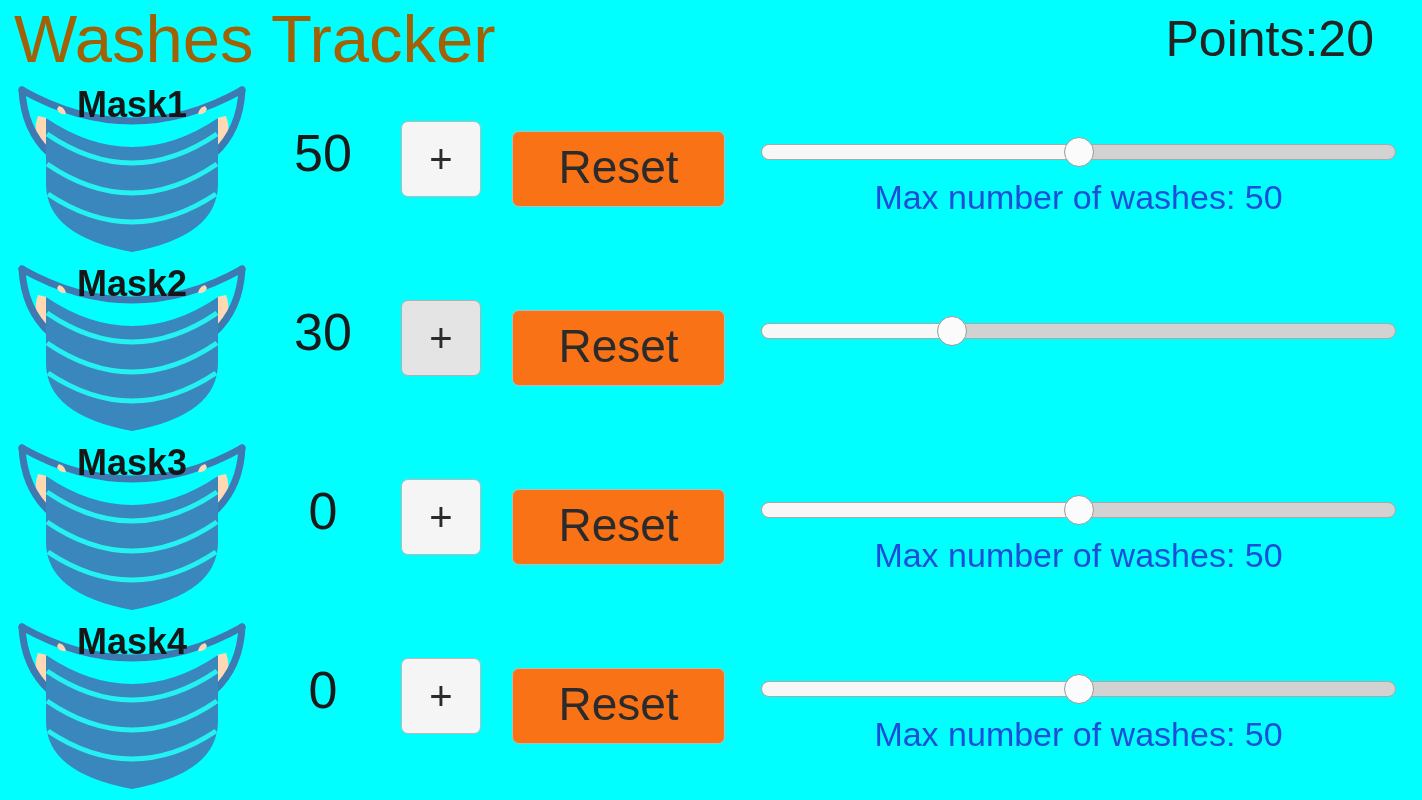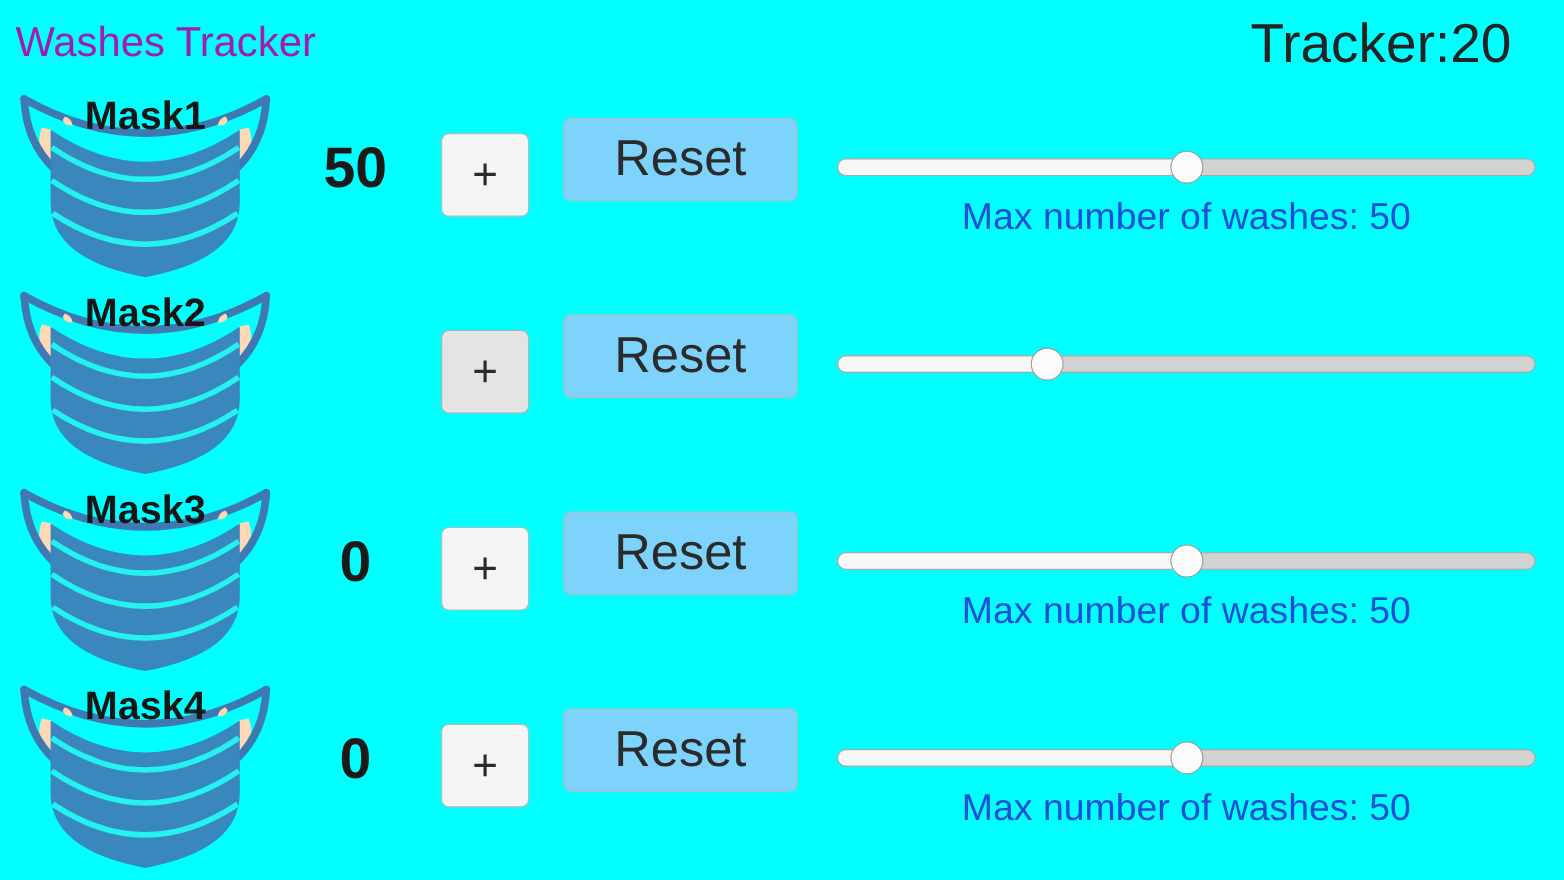--- a/index.html
+++ b/index.html
@@ -21,24 +21,24 @@
   #header {
     position: absolute;
     top: 0; left: 0;
     width: 1422px;
     height: 78px;
   }
   #app-title {
     position: absolute;
     left: 14px;
     top: 8px;
-    font-size: 38px;
+    font-size: 67px;
     font-weight: 400;
     line-height: 62px;
-    color: #a21caf;
+    color: #a16207;
     white-space: nowrap;
   }
   #points-label {
     position: absolute;
     right: 48px;
     top: 8px;
     font-size: 50px;
     font-weight: 400;
     line-height: 62px;
     color: #232323;
@@ -88,21 +88,20 @@
   .count-value {
     position: absolute;
     left: 268px;
     top: 44px;
     width: 110px;
     text-align: center;
     font-size: 52px;
     line-height: 62px;
     color: #1a1a1a;
     white-space: nowrap;
-    font-weight: bold;
   }
 
   
   .plus-btn {
     position: absolute;
     left: 401px;
     top: 43px;
     width: 80px;
     height: 76px;
     background: #f5f5f5;
@@ -119,24 +118,24 @@
     padding: 0;
   }
   .plus-btn.pressed {
     background: #e4e4e4;
     border-color: #b0b0b0;
   }
 
   .reset-btn {
     position: absolute;
     left: 512px;
-    top: 29px;
+    top: 53px;
     width: 213px;
     height: 76px;
-    background: #7dd3fc;
+    background: #f97316;
     border: 1px solid #b9b9b9;
     border-radius: 7px;
     font-family: "Liberation Sans", sans-serif;
     font-size: 46px;
     line-height: 1;
     color: #2b2b2b;
     cursor: pointer;
     display: flex;
     align-items: center;
     justify-content: center;
@@ -192,21 +191,21 @@
     line-height: 42px;
     color: #1d4ed8;
     white-space: nowrap;
   }
 </style>
 </head>
 <body>
 
 <div id="header">
   <div id="app-title">Washes Tracker</div>
-  <div id="points-label">Tracker:20</div>
+  <div id="points-label">Points:20</div>
 </div>
 
 <div id="rows-container">
   <div class="mask-row" data-row="0">
 
     <div class="mask-icon-wrap">
       <svg viewBox="0 0 248 177" xmlns="http://www.w3.org/2000/svg" aria-hidden="true">
 
         <path d="M 30 36 Q 24 52 33 66 Q 40 76 44 72 Q 38 54 39 38 Z" fill="#ffd9b3"></path>
 
@@ -265,20 +264,21 @@
         <path d="M 39 54 Q 124 112 209 54" stroke="#24f2f2" stroke-width="5" fill="none"></path>
         <path d="M 39 84 Q 124 142 209 84" stroke="#24f2f2" stroke-width="5" fill="none"></path>
         <path d="M 40 114 Q 124 170 208 114" stroke="#24f2f2" stroke-width="5" fill="none"></path>
 
         <path d="M 51 26 q 6 2 7 8 q -7 1 -9 -5 z" fill="#ffd9b3"></path>
         <path d="M 197 26 q -6 2 -7 8 q 7 1 9 -5 z" fill="#ffd9b3"></path>
       </svg>
       <div class="mask-label">Mask2</div>
     </div>
 
+    <div class="count-value">30</div>
 
     <button class="plus-btn pressed">+</button>
 
     <button class="reset-btn">Reset</button>
 
     <div class="slider-wrap">
       <div class="slider-track"></div>
       <div class="slider-fill" style="width: 30%;"></div>
       <div class="slider-thumb" style="left: 30%;"></div>
     </div>

